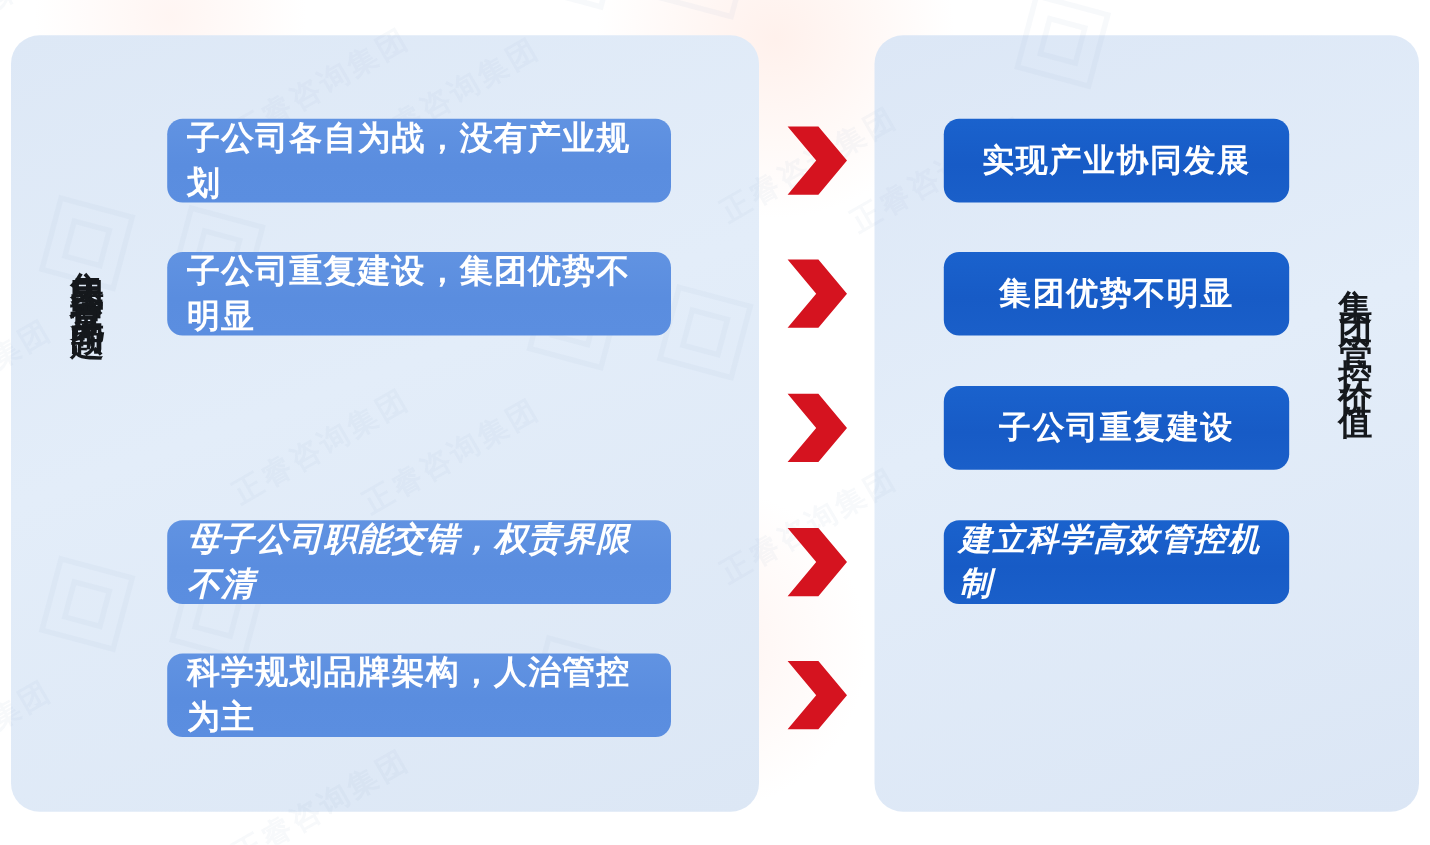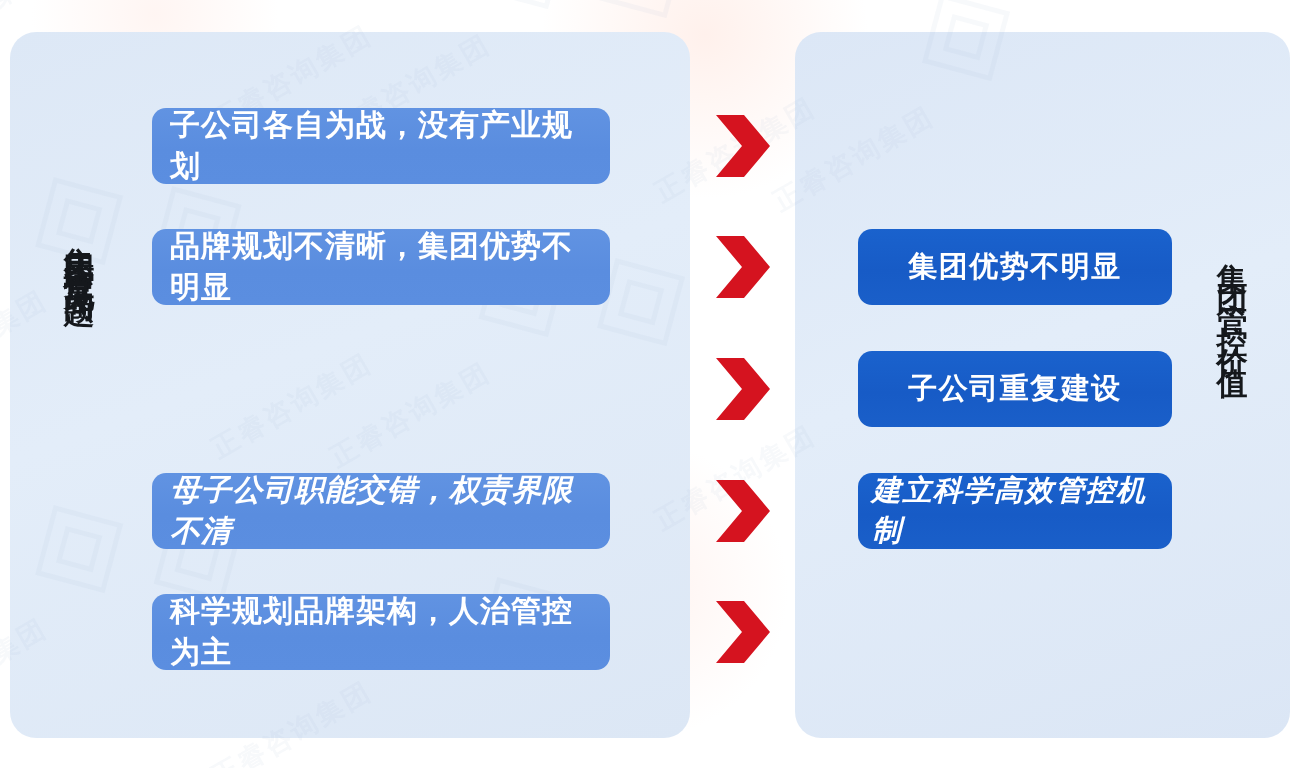--- a/index.html
+++ b/index.html
@@ -250,24 +250,25 @@
 
   <div class="rows">
 
     <div class="row row-0">
       <div class="pill pill-problem">子公司各自为战，没有产业规划</div>
       <div class="arrow">
         <svg viewBox="0 0 60 68" xmlns="http://www.w3.org/2000/svg">
           <path d="M3 3 L31 3 L57 34 L31 65 L3 65 L29 34 Z" fill="#d5131f"></path>
         </svg>
       </div>
+      <div class="pill pill-value">实现产业协同发展</div>
     </div>
 
     <div class="row row-1">
-      <div class="pill pill-problem">品牌规划不清晰，集团优势不明显</div>
+      <div class="pill pill-problem">子公司重复建设，集团优势不明显</div>
       <div class="arrow">
         <svg viewBox="0 0 60 68" xmlns="http://www.w3.org/2000/svg">
           <path d="M3 3 L31 3 L57 34 L31 65 L3 65 L29 34 Z" fill="#d5131f"></path>
         </svg>
       </div>
       <div class="pill pill-value">集团优势不明显</div>
     </div>
 
     <div class="row row-2">
       <div class="arrow">

